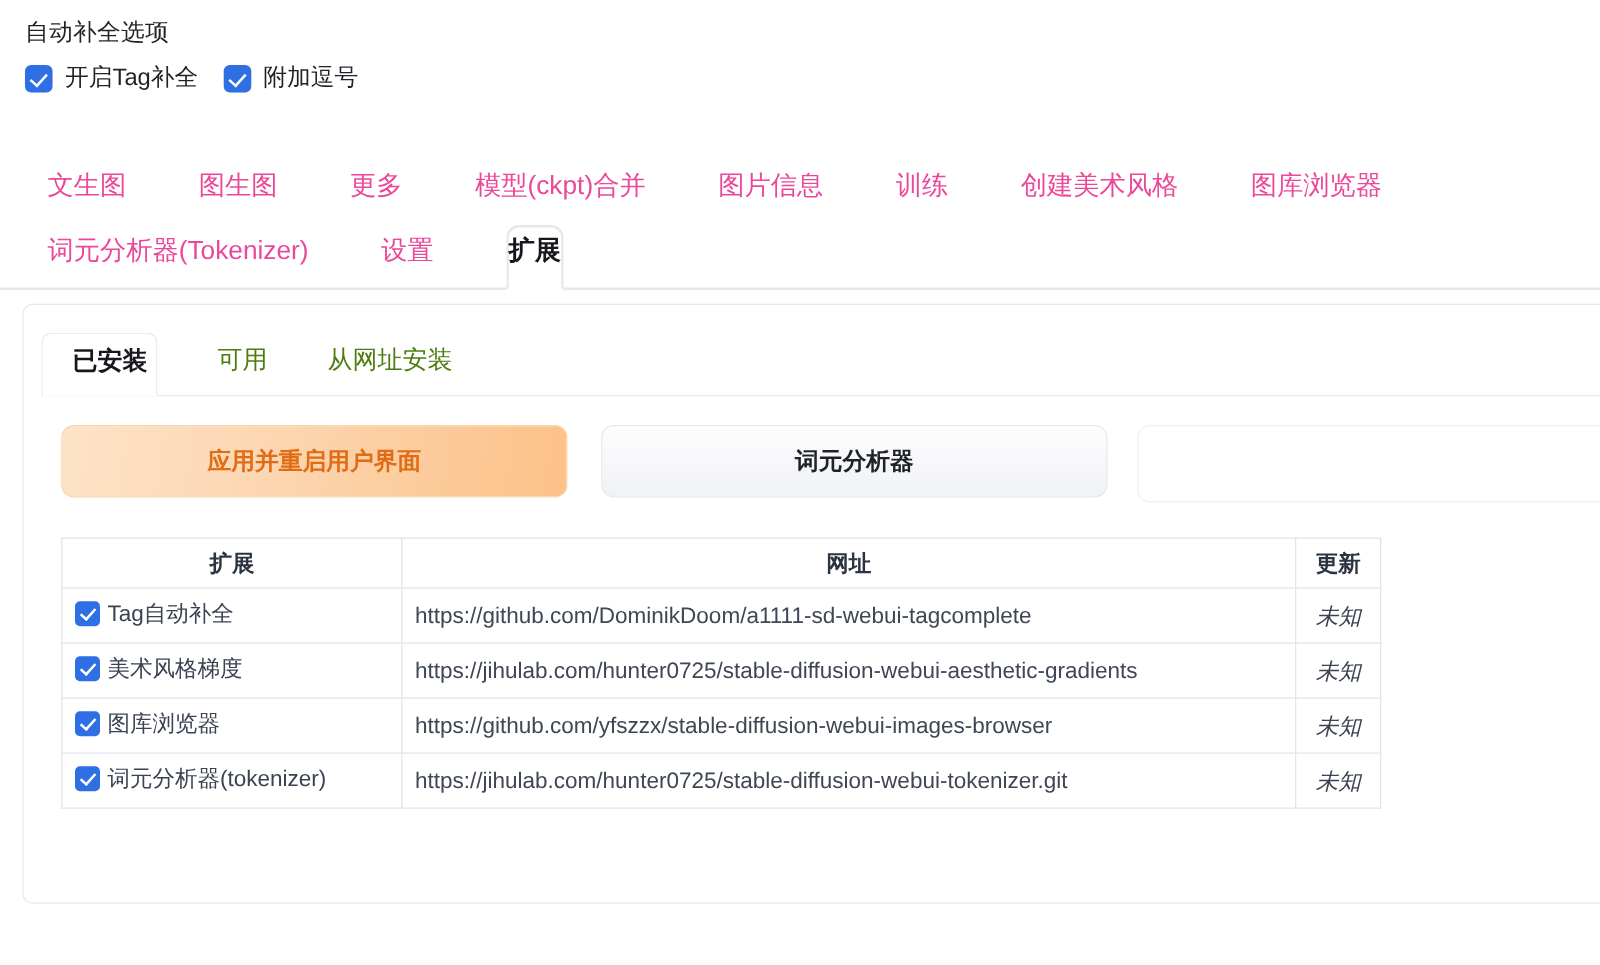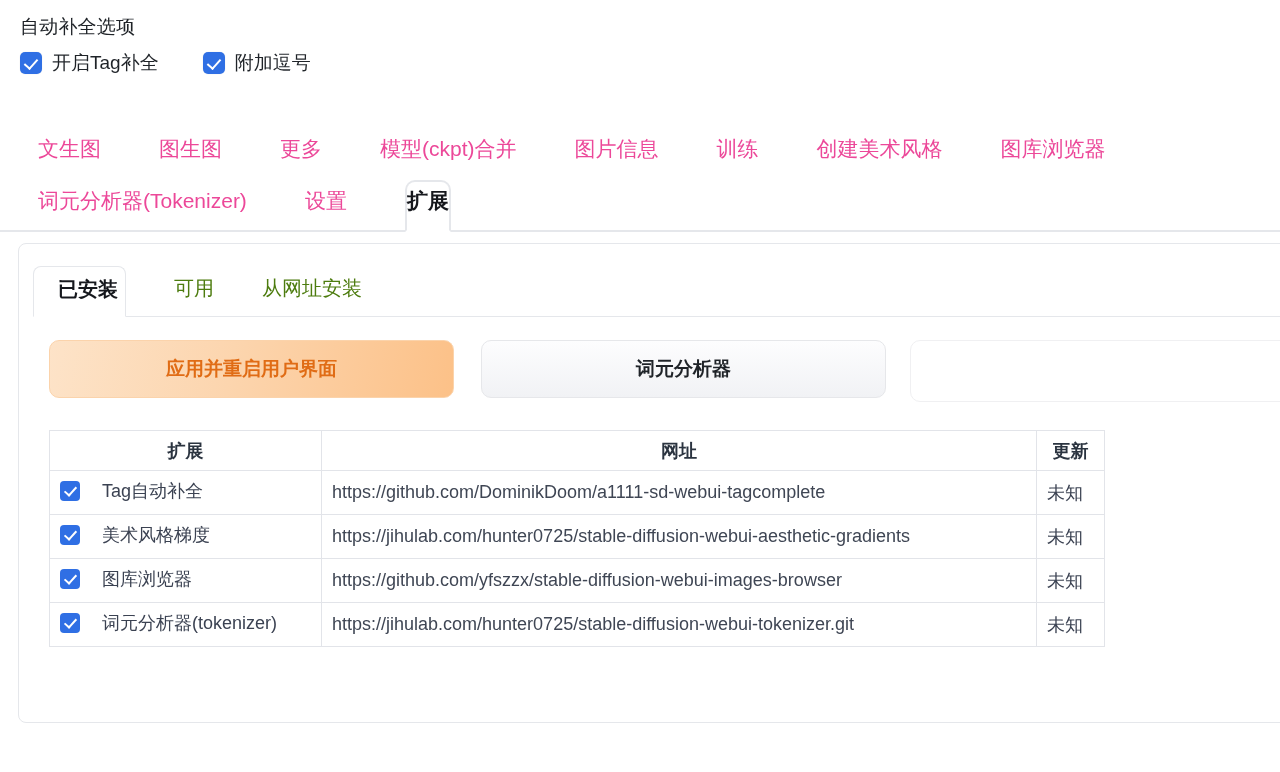--- a/index.html
+++ b/index.html
@@ -10,21 +10,21 @@
     font-family: "Liberation Sans", "DejaVu Sans", sans-serif;
     overflow: hidden;
   }
   .page { position: relative; width: 1280px; height: 664px; background:#fff; }
 
   
   .ac-block { position:absolute; left:20px; top:14px; }
   .ac-title {
     font-size: 19px; color:#1f2328; line-height:26px; letter-spacing:.2px;
   }
-  .ac-row { display:flex; align-items:center; gap:44px; margin-top:12px; }
+  .ac-row { display:flex; align-items:center; gap:20px; margin-top:12px; }
   .ac-item { display:flex; align-items:center; gap:10px; }
   .cb {
     width:22px; height:22px; border-radius:5px; background:#2f6fe4;
     position:relative; flex:none; box-shadow:0 0 0 .5px rgba(0,0,0,.04);
   }
   .cb::after {
     content:""; position:absolute; left:7px; top:3.5px;
     width:6px; height:11px; border:solid #fff; border-width:0 2.4px 2.4px 0;
     transform: rotate(42deg);
   }
@@ -107,22 +107,22 @@
   th, td {
     border:1px solid #e2e4e9; padding:0 10px;
     font-size:18px; color:#3b4252; height:44px; vertical-align:middle;
   }
   th { font-weight:700; text-align:center; color:#2b3440; height:40px; font-size:18px; }
   col.c-ext { width:272px; }
   col.c-url { width:715px; }
   col.c-upd { width:68px; }
   td.c-name { text-align:left; }
   td.c-url  { text-align:left; color:#3f4654; white-space:nowrap; overflow:hidden; }
-  td.c-upd  { text-align:left; }
-  .rowcb { display:inline-flex; align-items:center; gap:22px; }
+  td.c-upd  { text-align:center;font-style:italic; }
+  .rowcb { display:inline-flex; align-items:center; gap:6px; }
   .cb-sm {
     width:20px; height:20px; border-radius:4px; background:#2f6fe4;
     position:relative; flex:none;
   }
   .cb-sm::after {
     content:""; position:absolute; left:6.5px; top:3px;
     width:5px; height:10px; border:solid #fff; border-width:0 2.2px 2.2px 0;
     transform: rotate(42deg);
   }
 </style>

